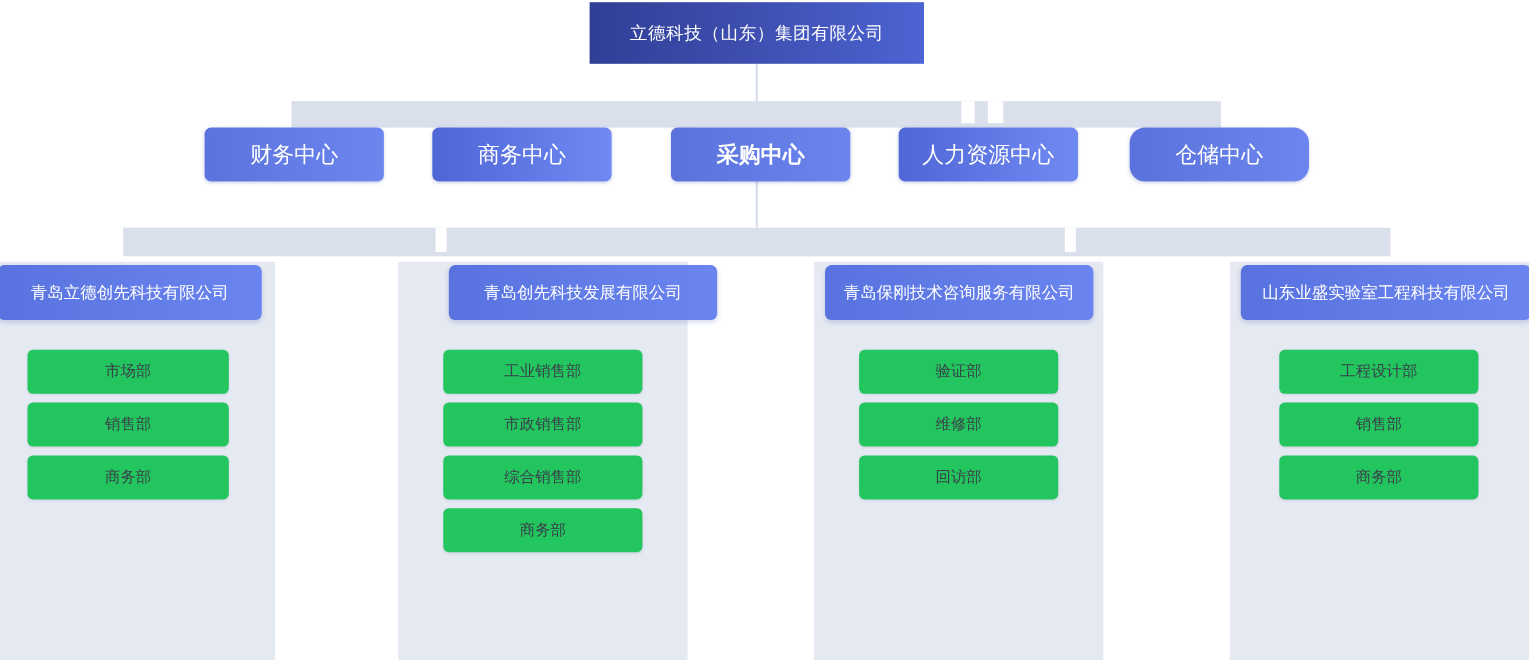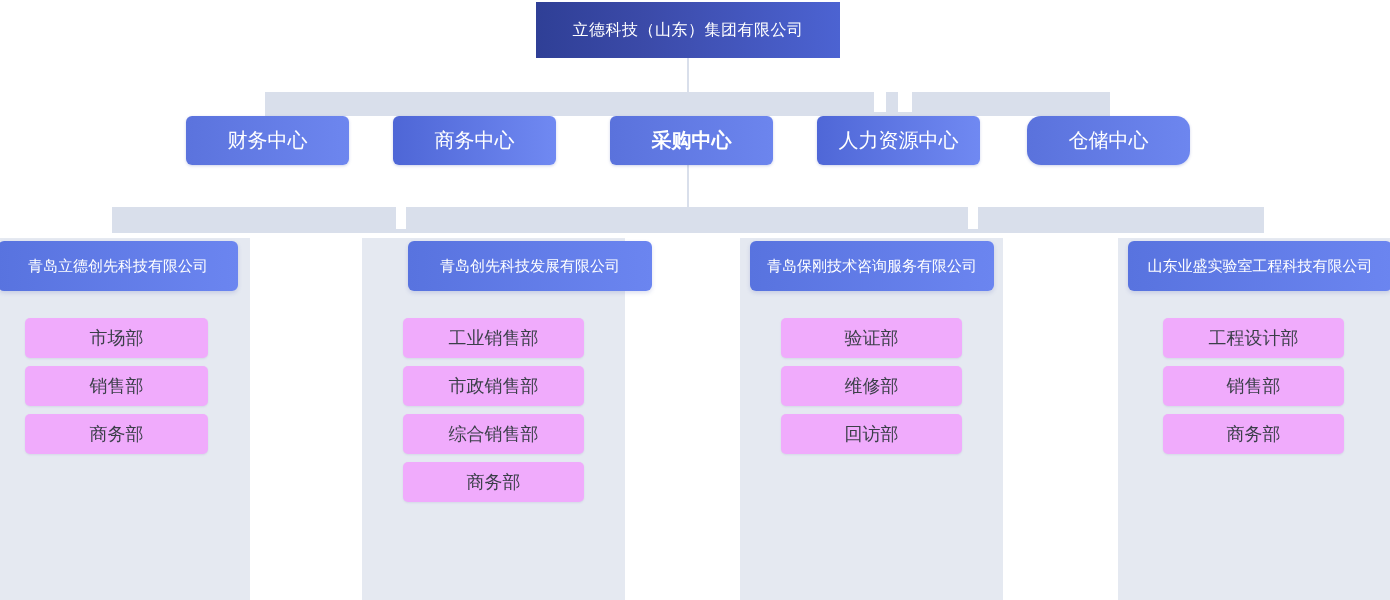--- a/index.html
+++ b/index.html
@@ -101,24 +101,24 @@
   }
 
   
   .dept-list {
     position: absolute;
     top: 318px;
   }
   .dept-node {
     width: 100%;
     height: 40px;
-    background: #f0abfc;
+    background: #22c55e;
     border-radius: 5px;
     color: #3b3f49;
-    font-size: 18px;
+    font-size: 14px;
     display: flex;
     align-items: center;
     justify-content: center;
     margin-bottom: 8px;
     box-sizing: border-box;
     box-shadow: 0 1px 2px rgba(90, 110, 160, 0.12);
   }
 </style>
 </head>
 <body>

